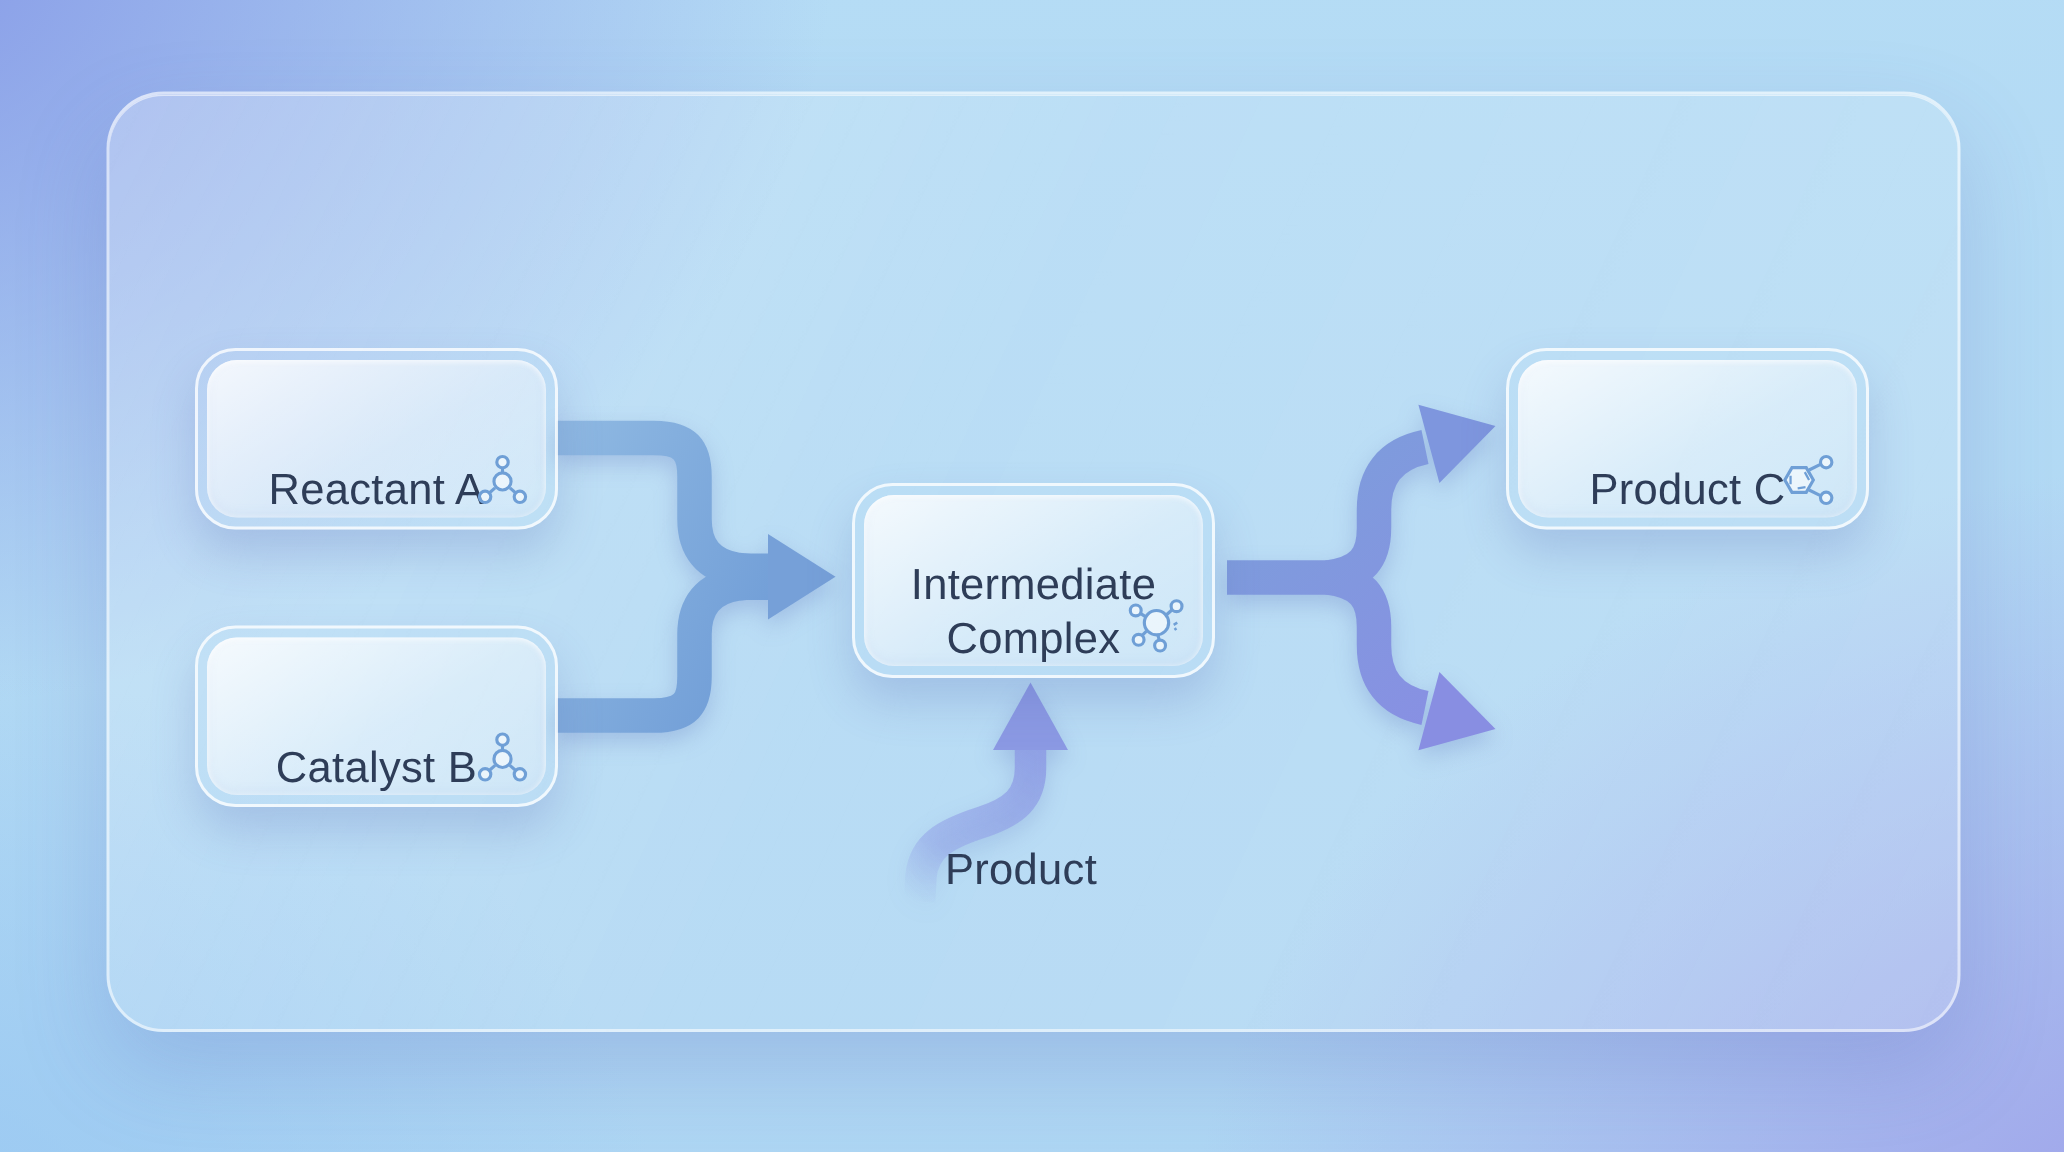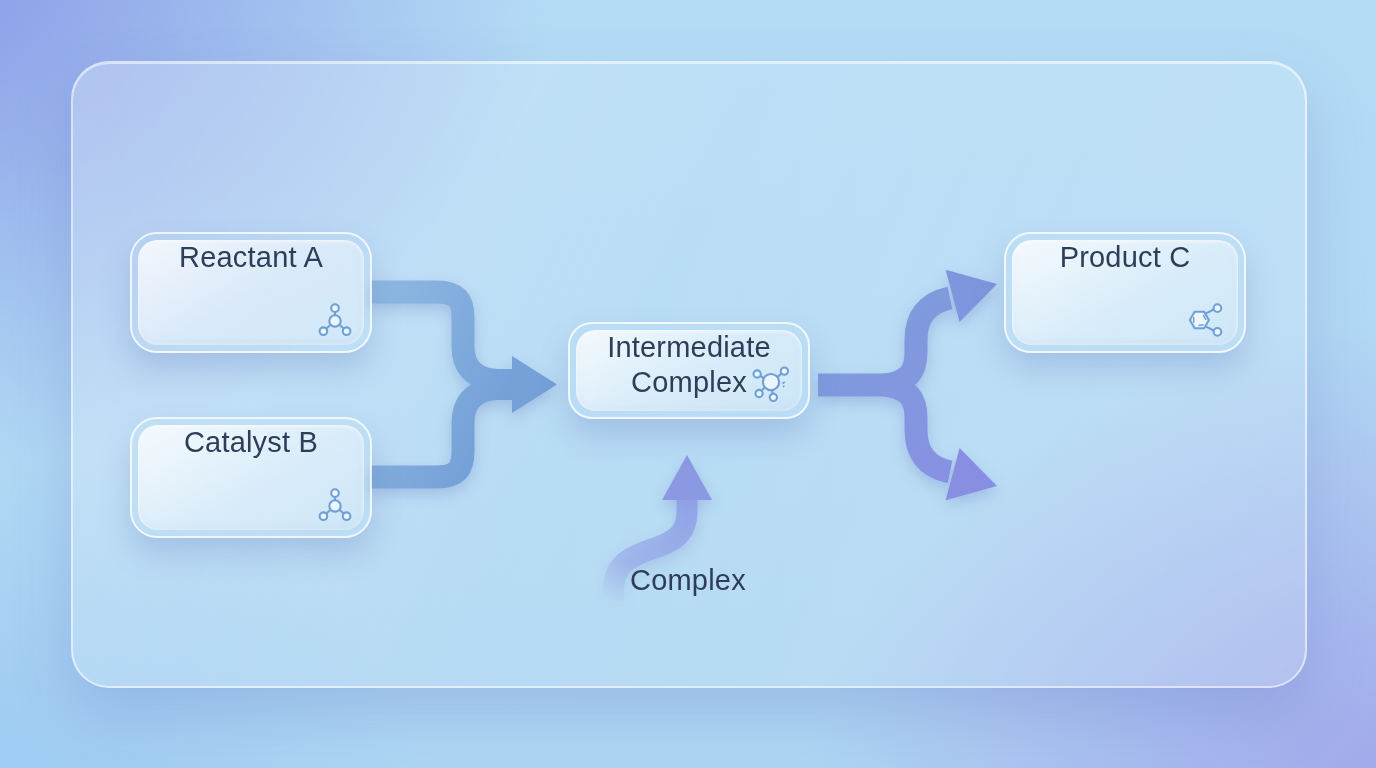--- a/index.html
+++ b/index.html
@@ -28,30 +28,30 @@
     position:absolute;width:242px;height:121px;box-sizing:border-box;
     border:2px solid rgba(255,255,255,0.78);
     border-radius:27px;padding:6px;
     box-shadow:0 16px 30px rgba(85,105,180,0.24);
   }
   .node-inner{
     position:relative;width:100%;height:100%;box-sizing:border-box;
     border-radius:20px;
     background:linear-gradient(150deg, rgba(255,255,255,0.85) 0%, rgba(255,255,255,0.42) 55%, rgba(255,255,255,0.28) 100%);
     box-shadow:inset 0 1px 4px rgba(255,255,255,0.9), inset 0 -2px 8px rgba(150,170,220,0.12);
-    display:flex;align-items:flex-start;justify-content:center;
+    display:flex;align-items:flex-end;justify-content:center;
   }
   .node-label{
     color:#2e3d58;font-size:29px;line-height:1.22;text-align:center;
     letter-spacing:0.2px;padding:0 8px;
   }
   .node-icon{position:absolute;right:10px;bottom:6px;}
   .pos-reactant-a{left:130px;top:232px;}
   .pos-reactant-b{left:130px;top:417px;}
-  .pos-intermediate{left:568px;top:322px;height:97px;border-radius:24px;}
+  .pos-intermediate{left:568px;top:322px;height:130px;}
   .pos-product-c{left:1004px;top:232px;}
   .pos-product-d{left:1004px;top:417px;}
   .catalyst-label{
     position:absolute;left:630px;top:564px;
     color:#2e3d58;font-size:29px;letter-spacing:0.2px;
   }
 </style>
 </head>
 <body>
 
@@ -164,15 +164,15 @@
           <line x1="8" y1="17" x2="8" y2="23" stroke-width="1.6"></line>
           <line x1="13" y1="25.8" x2="18.5" y2="25" stroke-width="1.6"></line>
           <circle cx="33" cy="7.5" r="4" fill="rgba(255,255,255,0.55)"></circle>
           <circle cx="33" cy="32.5" r="4" fill="rgba(255,255,255,0.55)"></circle>
         </g>
       </svg>
     </div>
   </div>
 
 
-  <div class="catalyst-label">Complex</div>
+  <div class="catalyst-label">Product</div>
 
 </div>
 
 </body></html>

